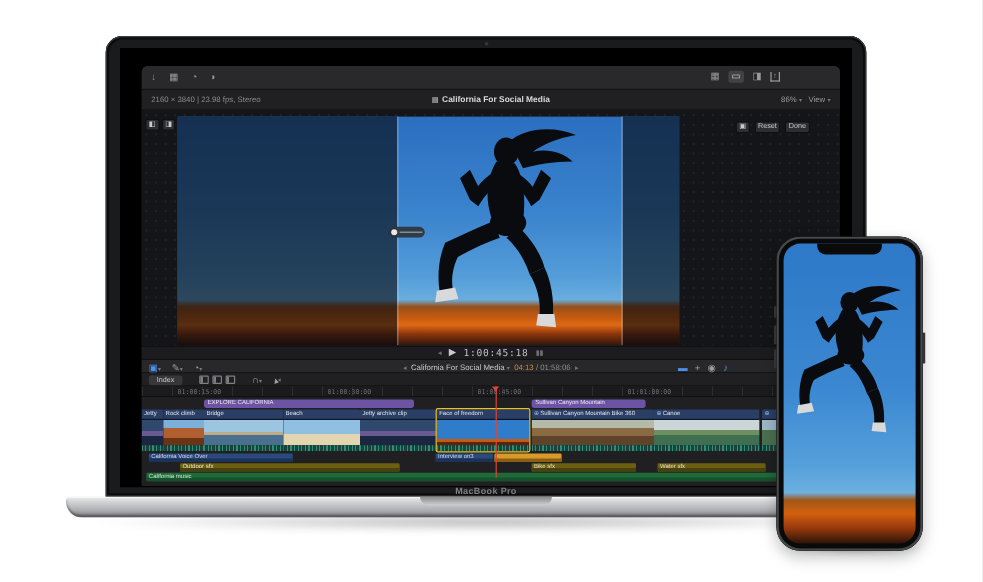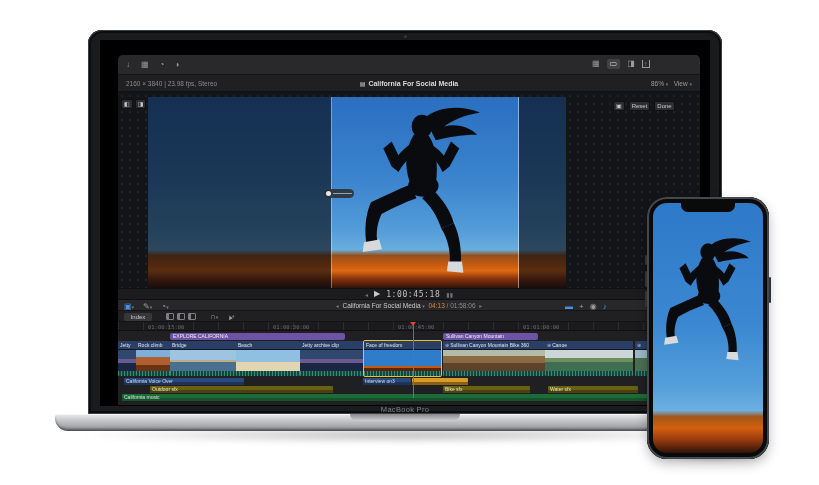--- a/index.html
+++ b/index.html
@@ -8,21 +8,21 @@
   .abs { position:absolute; }
 
   
   .laptop-shadow { left:70px; top:427px; width:670px; height:16px;
     background:radial-gradient(ellipse at center, rgba(0,0,0,.28), rgba(0,0,0,0) 70%); filter:blur(3px); }
   .laptop-lid { left:88px; top:30px; width:634px; height:384px; background:#191b1d;
     border-radius:14px 14px 0 0;
     box-shadow: inset 0 0 0 1px #3c3f43, inset 0 0 0 3px #0b0c0d; }
   .camera-dot { left:50%; top:5px; width:3px; height:3px; margin-left:-1px; border-radius:50%; background:#34373b; }
   .screen-glass { left:12px; top:10px; width:610px; height:366px; background:#000; }
-  .mb-label { left:0; bottom:0px; width:100%; text-align:center; font-size:7.5px; color:#7e8084; letter-spacing:.3px; }
+  .mb-label { left:0; bottom:0px; width:100%; text-align:center; font-size:7.5px; color:#7e8084; letter-spacing:.3px;font-weight:bold; }
   .laptop-base { left:55px; top:414px; width:700px; height:17px;
     background:linear-gradient(180deg,#ececee 0%,#cfd0d2 28%,#aaacaf 68%,#7c7e81 100%);
     border-radius:3px 3px 13px 13px; box-shadow: inset 0 1px 0 #f5f5f6, inset 0 -2px 2px rgba(0,0,0,.35); }
   .base-groove { left:295px; top:0; width:110px; height:7px;
     background:linear-gradient(180deg,#85878a,#cfd0d2); border-radius:0 0 10px 10px; }
 
   
   .fcp { left:18px; top:15px; width:582px; height:350px; background:#1f1f22; border-radius:5px 5px 0 0; overflow:hidden; font-family:"Liberation Sans",sans-serif; }
   .row { position:absolute; left:0; width:582px; }
   .toolbar1 { top:0; height:20px; background:#29292b; border-bottom:1px solid #141416; }

